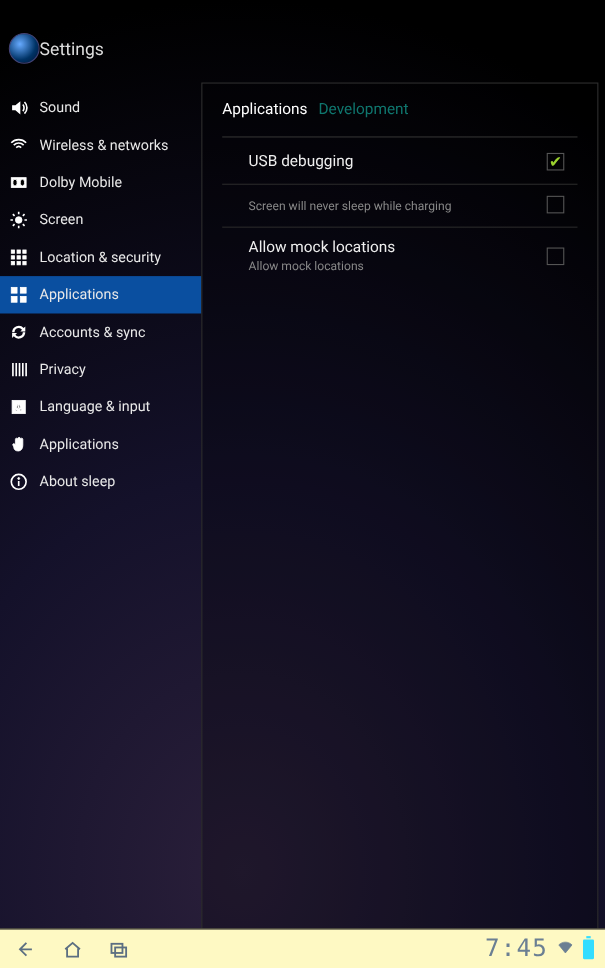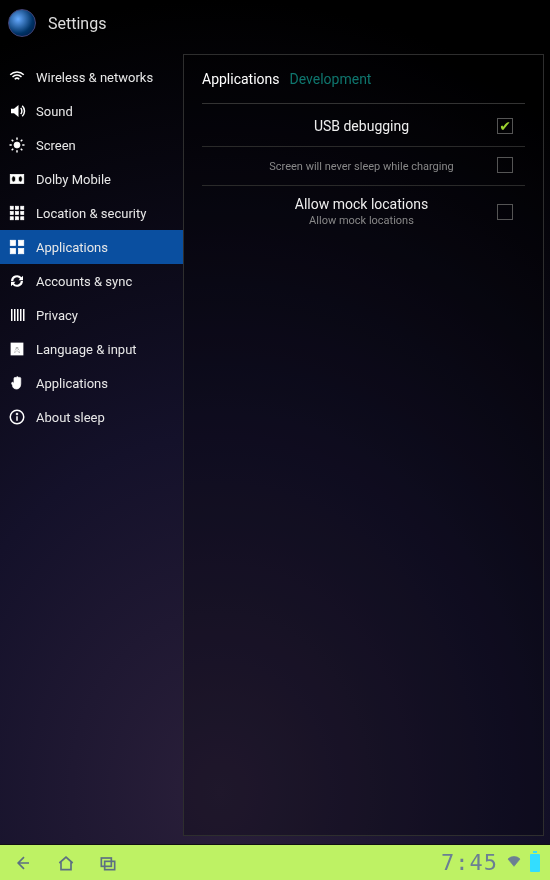--- a/index.html
+++ b/index.html
@@ -8,21 +8,21 @@
     font-family: "Roboto", "Helvetica Neue", Arial, sans-serif;
     background: radial-gradient(120% 90% at 40% 90%, #2a1f3a 0%, #14112a 45%, #000 100%);
     color: #ddd;
     position: relative;
   }
   .header {
     height: 46px;
     display: flex;
     align-items: center;
     padding: 0 8px;
-    gap: 12px;
+    margin-top: 21px;
   }
   .header .logo {
     width: 28px; height: 28px;
     border-radius: 50%;
     background: radial-gradient(circle at 35% 35%, #6af 0%, #036 60%, #013 100%);
     border: 1px solid #447;
     display: flex; align-items: center; justify-content: center;
   }
   .header .title { color: #ddd; font-size: 16px; font-weight: 400; }
 
@@ -54,36 +54,35 @@
     color: #aaa; font-size: 14px;
   }
   .breadcrumb .crumb-active { color: #fff; }
   .breadcrumb .crumb-inactive { color: #0f766e; }
   .bc-divider { height:1px; background:#333; margin-bottom:4px; }
   .options { display:flex; flex-direction:column; }
   .option-row {
     display:flex; align-items:center; padding: 10px 4px 12px 24px;
     border-bottom: 1px solid #2a2a2a;
     cursor:pointer;
-    text-align:center;
   }
   .option-row:last-child { border-bottom:none; }
   .option-text { flex:1; }
   .option-title { font-size: 14px; color: #eee; }
   .option-sub { font-size: 11px; color: #888; margin-top:2px; }
   .checkbox {
     width: 16px; height: 16px; border:1px solid #555;
     display:flex; align-items:center; justify-content:center;
     font-size: 14px; color:#9bd12f;
     margin-right: 8px;
   }
 
   .sysbar {
     position:absolute; bottom:0; left:0; right:0; height:36px;
-    background:#bef264; border-top:1px solid #111;
+    background:#fef9c3; border-top:1px solid #111;
     display:flex; align-items:center; padding:0 10px;
     color:#5c6f82;
   }
   .sysbar .left { display:flex; gap:14px; align-items:center; }
   .sysbar .nav-btn { width:28px; height:22px; display:flex; align-items:center; justify-content:center; cursor:pointer; }
   .sysbar .nav-btn svg { stroke:#5c6f82; fill:none; stroke-width:2; }
   .sysbar .right { margin-left:auto; display:flex; align-items:center; gap:8px; }
   .clock { font-family: monospace; font-size:22px; letter-spacing:1px; color:#6b7f93; }
   .batt { width:10px; height:18px; background:linear-gradient(#3df,#3df); border-radius:1px; position:relative; }
   .batt:before{content:"";position:absolute;top:-3px;left:3px;width:4px;height:2px;background:#3df;}
@@ -96,57 +95,57 @@
   <div class="logo"></div>
   <div class="title">Settings</div>
 </div>
 
 <div class="content">
   <div class="sidebar">
 
     <div class="sidebar-item">
       <span class="icon">
           <svg viewBox="0 0 24 24">
-            <path d="M3 9c5-5 13-5 18 0M6 12c3.5-3.5 8.5-3.5 12 0M9 15c1.8-1.8 4.2-1.8 6 0M12 18h0" stroke-width="2" fill="none"></path>
-          </svg>
-        </span>
-      <span>Wireless &amp; networks</span>
-    </div>
-
-    <div class="sidebar-item">
-      <span class="icon">
-          <svg viewBox="0 0 24 24">
             <path d="M4 9v6h4l6 5V4L8 9H4z" stroke="none"></path>
             <path d="M17 8c2 2 2 6 0 8M19 5c4 4 4 10 0 14" fill="none" stroke-width="2"></path>
           </svg>
         </span>
       <span>Sound</span>
+    </div>
+
+    <div class="sidebar-item">
+      <span class="icon">
+          <svg viewBox="0 0 24 24">
+            <path d="M3 9c5-5 13-5 18 0M6 12c3.5-3.5 8.5-3.5 12 0M9 15c1.8-1.8 4.2-1.8 6 0M12 18h0" stroke-width="2" fill="none"></path>
+          </svg>
+        </span>
+      <span>Wireless &amp; networks</span>
+    </div>
+
+    <div class="sidebar-item">
+      <span class="icon">
+          <svg viewBox="0 0 24 24">
+            <rect x="3" y="6" width="18" height="12" fill="#fff"></rect>
+            <rect x="5" y="8" width="5" height="8" rx="3" fill="#000"></rect>
+            <rect x="14" y="8" width="5" height="8" rx="3" fill="#000"></rect>
+          </svg>
+        </span>
+      <span>Dolby Mobile</span>
     </div>
 
     <div class="sidebar-item">
       <span class="icon">
           <svg viewBox="0 0 24 24">
             <circle cx="12" cy="12" r="4"></circle>
             <g stroke-width="2">
               <path d="M12 2v3M12 19v3M2 12h3M19 12h3M4.9 4.9l2.1 2.1M17 17l2.1 2.1M4.9 19.1L7 17M17 7l2.1-2.1" fill="none"></path>
             </g>
           </svg>
         </span>
       <span>Screen</span>
-    </div>
-
-    <div class="sidebar-item">
-      <span class="icon">
-          <svg viewBox="0 0 24 24">
-            <rect x="3" y="6" width="18" height="12" fill="#fff"></rect>
-            <rect x="5" y="8" width="5" height="8" rx="3" fill="#000"></rect>
-            <rect x="14" y="8" width="5" height="8" rx="3" fill="#000"></rect>
-          </svg>
-        </span>
-      <span>Dolby Mobile</span>
     </div>
 
     <div class="sidebar-item">
       <span class="icon">
           <svg viewBox="0 0 24 24">
             <g>
               <rect x="3" y="3" width="4" height="4"></rect>
               <rect x="10" y="3" width="4" height="4"></rect>
               <rect x="17" y="3" width="4" height="4"></rect>
               <rect x="3" y="10" width="4" height="4"></rect>

